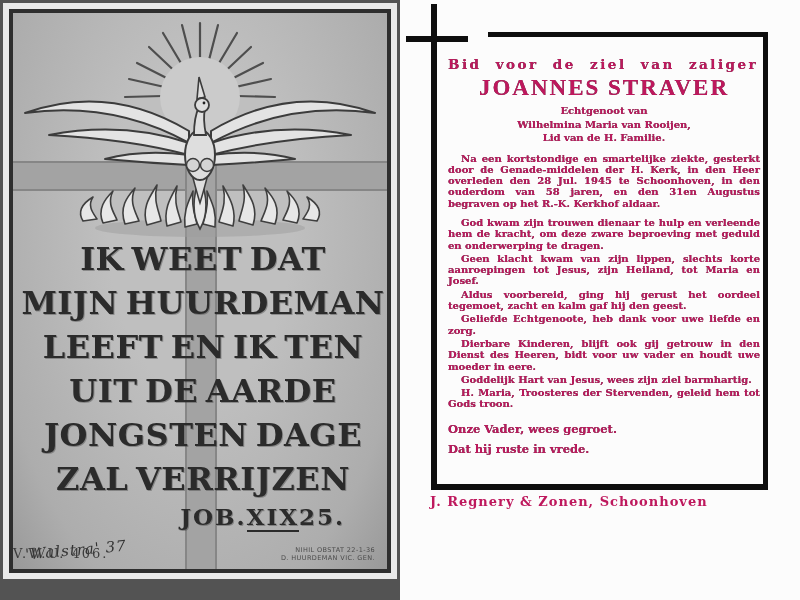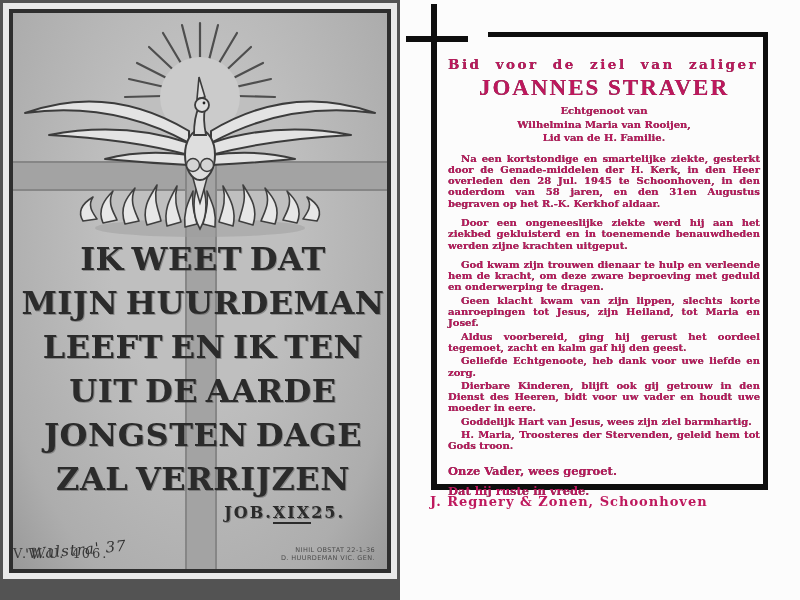--- a/index.html
+++ b/index.html
@@ -21,21 +21,21 @@
   .cross-bar{position:absolute;background:#a3a3a3;}
   .cross-h{left:0;right:0;top:148px;height:26px;border-top:2px solid #868686;border-bottom:2px solid #868686;}
   .cross-v{left:172px;width:28px;top:148px;height:408px;border-left:2px solid #868686;border-right:2px solid #868686;}
   .bird-art{position:absolute;left:0;top:0;width:374px;height:238px;}
   .verse{position:absolute;top:224px;left:6px;right:0;text-align:center;color:#2b2b2b;}
   .verse div{
     font-size:32px;font-weight:bold;line-height:44px;letter-spacing:0.5px;word-spacing:-4px;
     text-shadow:1px 1px 0 rgba(45,45,45,0.35);
   }
   .verse-ref{
-    position:absolute;top:490px;right:42px;font-size:16px;font-weight:bold;letter-spacing:2px;
+    position:absolute;top:490px;right:42px;font-size:23px;font-weight:bold;letter-spacing:2px;
     color:#2b2b2b;text-shadow:1px 1px 0 rgba(45,45,45,0.35);
   }
   .verse-ref .u{border-bottom:2.5px solid #2b2b2b;}
   .signature{position:absolute;bottom:10px;left:12px;font-style:italic;font-size:15px;color:#333;
     transform:rotate(-5deg);letter-spacing:1px;}
   .series-number{position:absolute;bottom:8px;left:0;right:0;
     font-size:13px;font-weight:normal;letter-spacing:2px;color:#3c3c3c;}
   .imprimatur{position:absolute;bottom:7px;right:12px;text-align:right;
     font-family:"DejaVu Sans",sans-serif;font-size:6.5px;line-height:7.5px;color:#4b4b4b;letter-spacing:0.4px;}
   
@@ -153,21 +153,20 @@
   <div class="memorial">
     <div class="intro-line">Bid voor de ziel van zaliger</div>
     <div class="deceased-name">JOANNES STRAVER</div>
     <div class="sub-block">
       <div class="sub">Echtgenoot van</div>
       <div class="sub">Wilhelmina Maria van Rooijen,</div>
       <div class="sub">Lid van de H. Familie.</div>
     </div>
     <div class="body-text">
       <p class="gap">Na een kortstondige en smartelijke ziekte, gesterkt door de Genade-middelen der H. Kerk, in den Heer overleden den 28 Jul. 1945 te Schoonhoven, in den ouderdom van 58 jaren, en den 31en Augustus begraven op het R.-K. Kerkhof aldaar.</p>
-      <p class="gap">Door een ongeneeslijke ziekte werd hij aan het ziekbed gekluisterd en in toenemende benauwdheden werden zijne krachten uitgeput.</p>
       <p>God kwam zijn trouwen dienaar te hulp en verleende hem de kracht, om deze zware beproeving met geduld en onderwerping te dragen.</p>
       <p>Geen klacht kwam van zijn lippen, slechts korte aanroepingen tot Jesus, zijn Heiland, tot Maria en Josef.</p>
       <p>Aldus voorbereid, ging hij gerust het oordeel tegemoet, zacht en kalm gaf hij den geest.</p>
       <p>Geliefde Echtgenoote, heb dank voor uwe liefde en zorg.</p>
       <p>Dierbare Kinderen, blijft ook gij getrouw in den Dienst des Heeren, bidt voor uw vader en houdt uwe moeder in eere.</p>
       <p>Goddelijk Hart van Jesus, wees zijn ziel barmhartig.</p>
       <p>H. Maria, Troosteres der Stervenden, geleid hem tot Gods troon.</p>
     </div>
     <div class="prayer">
       <div>Onze Vader, wees gegroet.</div>

